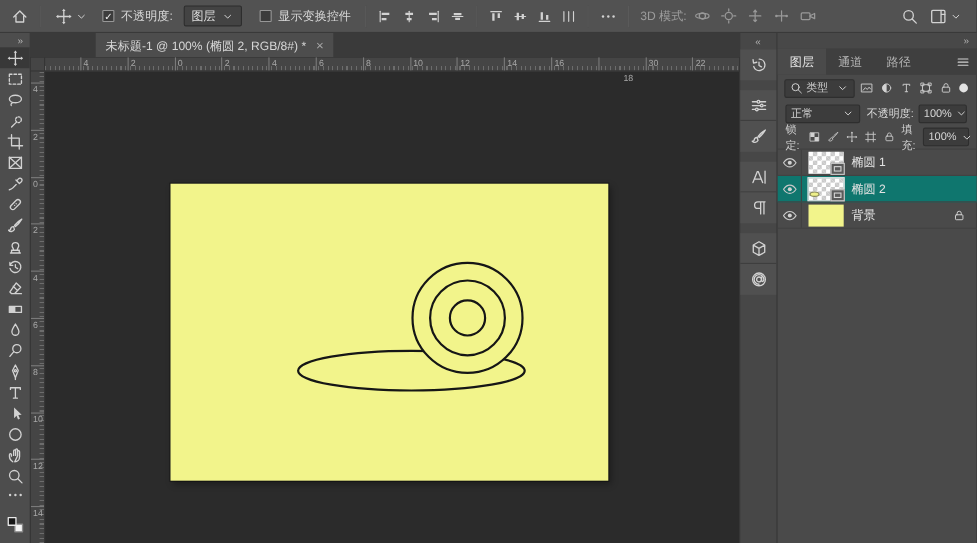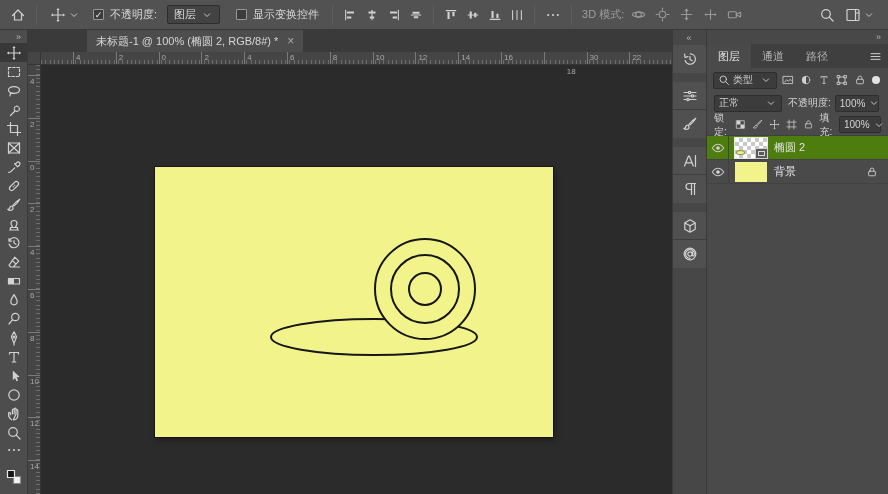--- a/index.html
+++ b/index.html
@@ -72,21 +72,21 @@
     display:flex; align-items:center; gap:3px; padding:0 4px; color:#c9c9c9; }
   .fbtn { width:15px; height:15px; display:flex; align-items:center; justify-content:center; }
   .fdot { width:8px; height:8px; border-radius:50%; background:#e3e3e3; margin-left:2px; }
   .blend-row { height:22px; display:flex; align-items:center; gap:4px; padding:0 7px; }
   .valbox { height:17px; background:#3c3c3c; border:1px solid #2e2e2e; border-radius:2px;
     display:inline-flex; align-items:center; justify-content:space-between; gap:3px; padding:0 4px; color:#d5d5d5; }
   .lock-row { height:22px; display:flex; align-items:center; gap:4px; padding:0 7px; border-bottom:1px solid #404040; }
   .lbtn { width:14px; height:14px; display:flex; align-items:center; justify-content:center; }
   .layers-list { flex:0 0 auto; }
   .layer-row { height:24px; display:flex; align-items:center; border-bottom:1px solid #424242; }
-  .layer-row.selected { background:#4d7c0f; }
+  .layer-row.selected { background:#0f766e; }
   .eye-cell { width:22px; align-self:stretch; display:flex; align-items:center; justify-content:center;
     border-right:1px solid #414141; }
   .thumb { position:relative; width:32px; height:20px; margin:0 7px 0 6px; background-color:#fff;
     background-image:linear-gradient(45deg,#c9c9c9 25%,transparent 25%,transparent 75%,#c9c9c9 75%),
                      linear-gradient(45deg,#c9c9c9 25%,transparent 25%,transparent 75%,#c9c9c9 75%);
     background-size:8px 8px; background-position:0 0,4px 4px; }
   .layer-row.selected .thumb { outline:1px solid #e9e9e9; }
   .thumb .badge { position:absolute; right:-1px; bottom:-1px; width:13px; height:11px;
     background:#5a5a5a; border:1px solid #cfcfcf; }
   .thumb .badge::after { content:""; position:absolute; left:2px; top:2px; right:2px; bottom:2px; border:1px solid #d6d6d6; }
@@ -698,20 +698,34 @@
         <span class="valbox" style="width:42px">
           <span>100%</span>
           <span class="icon12">
               <svg viewBox="0 0 16 16" width="12" height="12" fill="none" stroke="#d2d2d2" stroke-width="1.2" stroke-linecap="round" stroke-linejoin="round">
                 <path d="M4.5 6.5L8 10l3.5-3.5"></path>
               </svg>
             </span>
         </span>
       </div>
       <div class="layers-list" id="layers-list">
+          <div class="layer-row">
+            <span class="eye-cell">
+              <span style="display:inline-flex">
+                <svg viewBox="0 0 16 16" width="14" height="14" fill="none" stroke="#c9c9c9" stroke-width="1.2" stroke-linecap="round" stroke-linejoin="round">
+                  <path d="M1.5 8C3.4 5.1 5.7 3.7 8 3.7S12.6 5.1 14.5 8c-1.9 2.9-4.2 4.3-6.5 4.3S3.4 10.9 1.5 8z"></path>
+                  <circle cx="8" cy="8" r="2.1" fill="#d2d2d2" stroke="none"></circle>
+                </svg>
+              </span>
+            </span>
+            <span class="thumb">
+              <span class="badge"></span>
+            </span>
+            <span class="layer-name">椭圆 1</span>
+          </div>
           <div class="layer-row selected">
             <span class="eye-cell">
               <span style="display:inline-flex">
                 <svg viewBox="0 0 16 16" width="14" height="14" fill="none" stroke="#c9c9c9" stroke-width="1.2" stroke-linecap="round" stroke-linejoin="round">
                   <path d="M1.5 8C3.4 5.1 5.7 3.7 8 3.7S12.6 5.1 14.5 8c-1.9 2.9-4.2 4.3-6.5 4.3S3.4 10.9 1.5 8z"></path>
                   <circle cx="8" cy="8" r="2.1" fill="#d2d2d2" stroke="none"></circle>
                 </svg>
               </span>
             </span>
             <span class="thumb">

